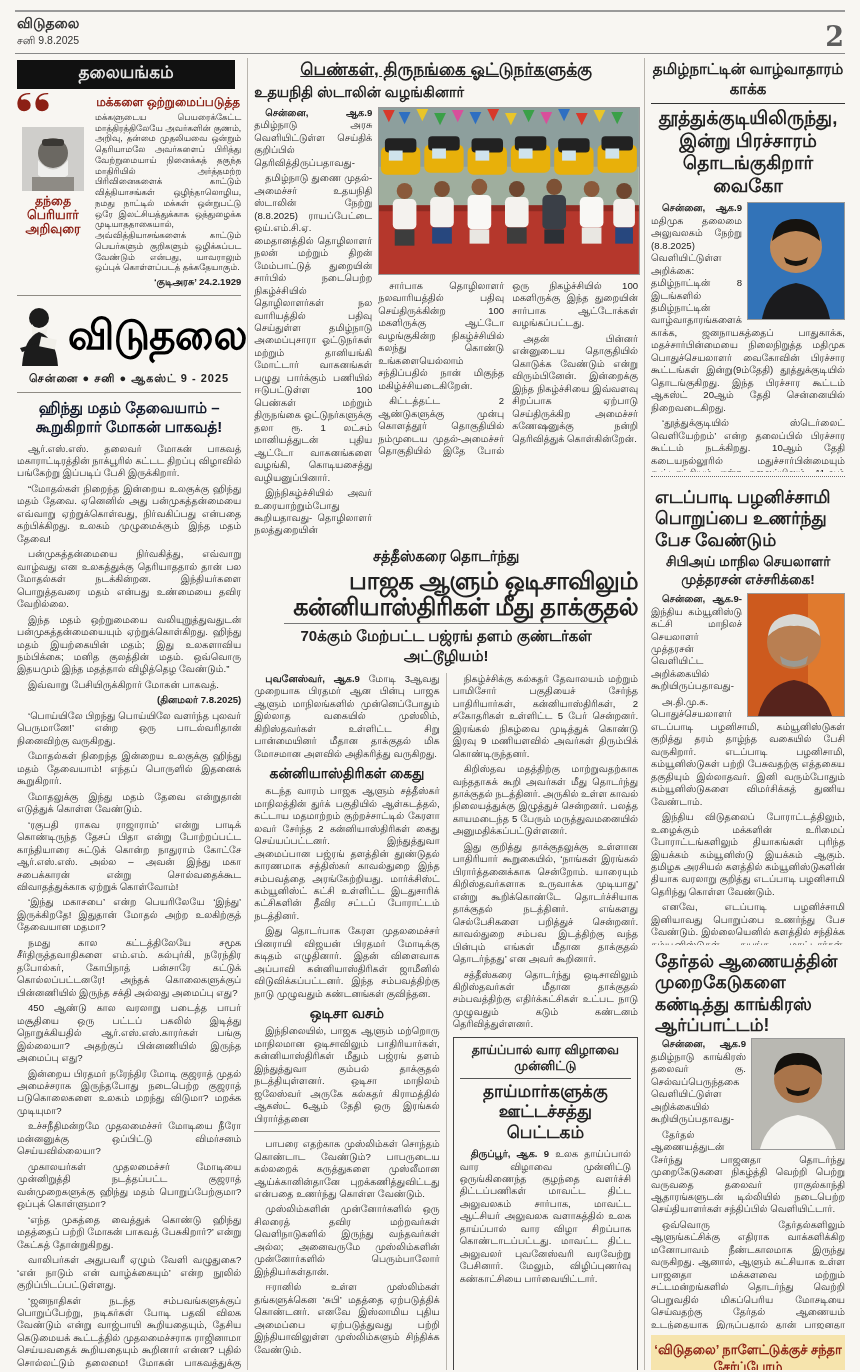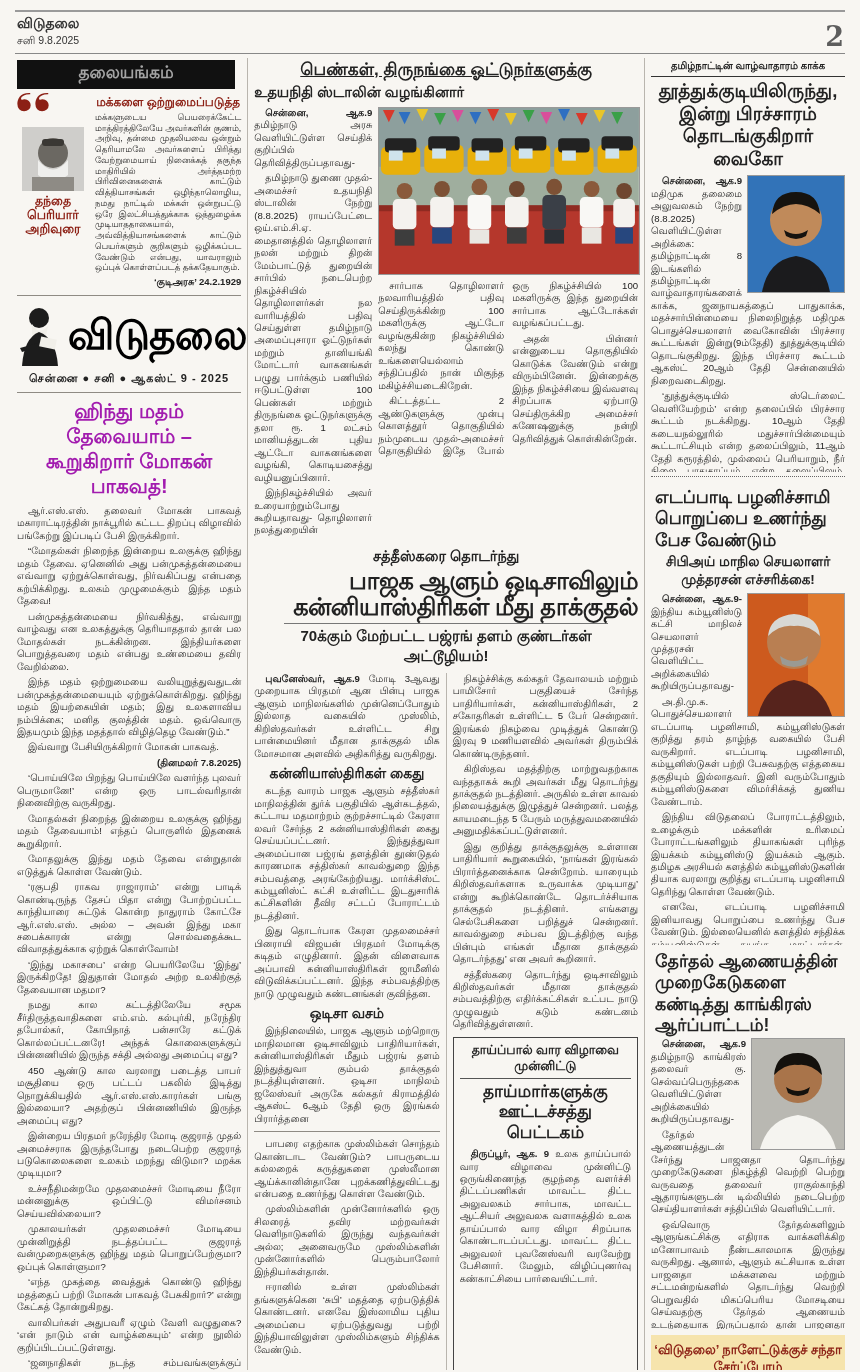--- a/index.html
+++ b/index.html
@@ -21,34 +21,34 @@
   .col-left{width:229px;padding-right:6px;border-right:1px solid #b9b5ae;}
   .col-mid{width:392px;padding:0 6px;border-right:1px solid #b9b5ae;}
   .col-right{width:198px;padding-left:6px;}
   
   .p-list p{font-size:9.6px;line-height:1.3;text-align:justify;margin:0 0 3px 0;text-indent:11px;}
   .p-list p.sub-head{font-weight:bold;text-align:center;text-indent:0;font-size:14px;margin:4px 0 3px 0;}
   .p-list p.attr-line{font-weight:bold;text-align:right;text-indent:0;}
   .p-list p b{font-weight:bold;}
   hr.thin{border:none;border-top:1px solid #8f8b84;margin:6px 0;}
   
-  .section-banner{background:#111;color:#a3a3a3;font-weight:bold;font-size:17px;text-align:center;padding:3px 0 5px 0;margin:2px 6px 6px 0;}
+  .section-banner{background:#111;color:#e5e5e5;font-weight:bold;font-size:17px;text-align:center;padding:3px 0 5px 0;margin:2px 6px 6px 0;}
   .quote-box{display:flex;gap:6px;}
   .quote-left{width:72px;flex:none;text-align:center;}
   .quote-mark{font-family:"DejaVu Serif",serif;font-size:46px;line-height:.7;color:#8c2015;text-align:left;margin-left:-2px;}
   .quote-photo{width:62px;height:64px;margin:0 auto;}
   .quote-label{font-weight:bold;color:#8c2015;font-size:12.5px;line-height:1.1;margin-top:4px;}
   .quote-right{flex:1;}
   .quote-title{font-weight:bold;color:#8c2015;font-size:12px;text-align:center;margin:0 0 2px 0;}
   .quote-body{font-size:8.6px;line-height:1.25;text-align:justify;}
   .quote-attr{font-weight:bold;font-size:9.5px;text-align:right;margin-top:3px;}
   .logo-row{display:flex;align-items:center;justify-content:center;gap:4px;margin:4px 0 2px 0;}
   .logo-title{font-weight:bold;font-size:41px;letter-spacing:-1px;color:#000;line-height:1;}
   .logo-sub{font-weight:bold;font-size:11px;text-align:center;letter-spacing:1px;margin:4px 0 2px 0;}
-  .edit-headline{font-weight:bold;color:#a21caf;font-size:20px;line-height:1.25;text-align:center;margin:6px 4px;}
+  .edit-headline{font-weight:bold;color:#0f172a;font-size:15px;line-height:1.25;text-align:center;margin:6px 4px;}
   
   .kicker-a{font-weight:bold;font-size:17px;text-align:center;text-decoration:underline;margin:2px 0 1px 0;}
   .head-a{font-weight:bold;font-size:26px;text-align:center;line-height:1.05;margin:2px 0;letter-spacing:-.5px;}
   .sub-a{font-weight:bold;font-size:14.5px;text-align:left;margin:3px 0 5px 0;}
   .storyA-row{display:flex;gap:6px;}
   .storyA-text{width:118px;flex:none;}
   .storyA-right{flex:1;}
   .photoA{width:100%;height:166px;border:1px solid #999;}
   .storyA-cols{column-count:2;column-gap:8px;margin-top:5px;}
   .kicker-b{font-weight:bold;font-size:14.5px;text-align:center;margin:8px 0 0 0;}
@@ -56,21 +56,21 @@
   .sub-b{font-weight:bold;font-size:15px;text-align:center;border-top:1px solid #777;margin:3px 30px 0 30px;padding-top:3px;}
   .sub-b-wrap{margin:0 0 6px 0;}
   .midcols{display:flex;gap:0;}
   .midcol{width:50%;overflow:hidden;}
   .midcol.first{padding-right:6px;border-right:1px solid #b9b5ae;}
   .midcol.second{padding-left:6px;}
   .tirup-box{border:1.5px solid #444;padding:5px 6px;margin-top:6px;height:372px;overflow:hidden;background:#f8f6f2;}
   .tirup-kicker{font-weight:bold;font-size:12.5px;text-align:center;border-bottom:1px solid #555;padding-bottom:3px;margin-bottom:3px;}
   .tirup-head{font-weight:bold;font-size:17px;text-align:center;line-height:1.2;margin:2px 0 5px 0;}
   
-  .kicker-r{font-weight:bold;font-size:10px;text-align:center;border-bottom:1.5px solid #333;padding-bottom:3px;margin:2px 0 3px 0;}
+  .kicker-r{font-weight:bold;font-size:15px;text-align:center;border-bottom:1.5px solid #333;padding-bottom:3px;margin:2px 0 3px 0;}
   .head-r{font-weight:bold;font-size:18.5px;text-align:center;line-height:1.22;margin:2px 0 5px 0;}
   .head-r2{font-weight:bold;font-size:17.5px;text-align:left;line-height:1.22;margin:4px 0 2px 4px;}
   .sub-r{font-weight:bold;font-size:13.5px;text-align:center;line-height:1.3;margin:2px 0 5px 0;}
   .story-r{overflow:hidden;}
   .story-vaiko{height:414px;}
   .story-muth{height:462px;padding-top:4px;}
   .story-cong{height:382px;padding-top:2px;}
   .dotted-div{border-top:1.5px dotted #666;margin:4px 0 2px 0;}
   .photo-float{float:right;margin:0 0 3px 5px;border:1px solid #999;}
   .banner{background:#f6e4ad;color:#8c2015;font-weight:bold;font-size:13px;text-align:center;padding:7px 2px;margin-top:6px;}

